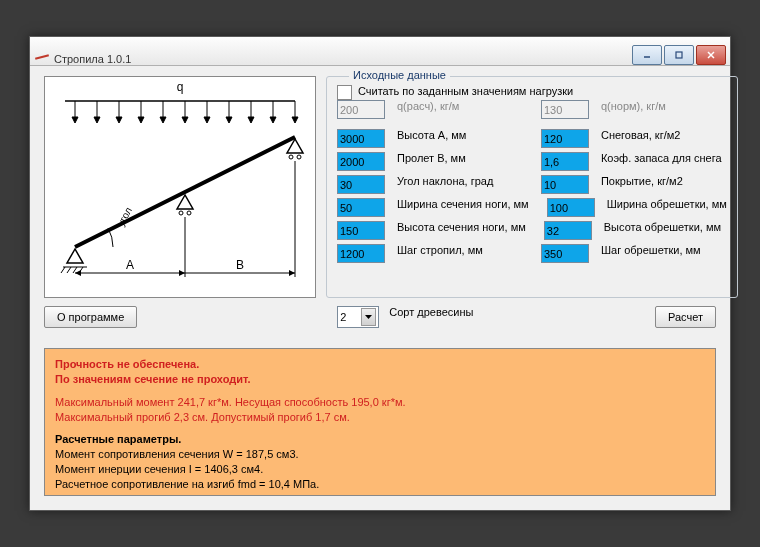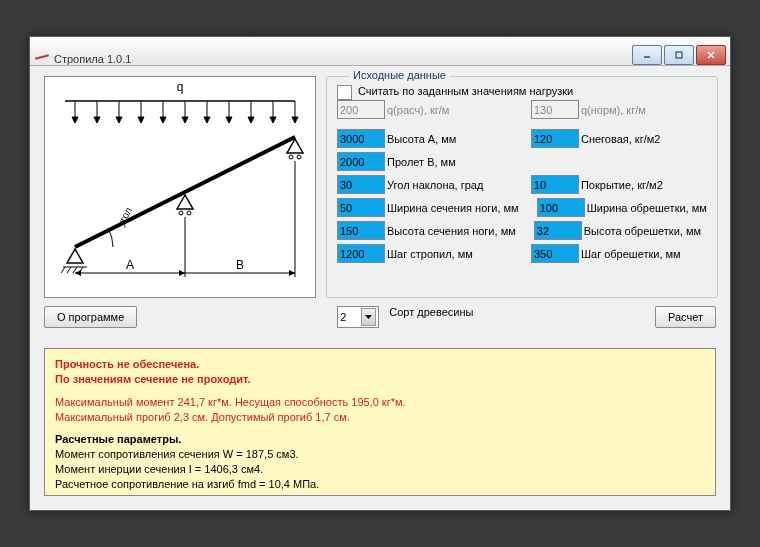--- a/index.html
+++ b/index.html
@@ -12,31 +12,31 @@
 .winbtn{width:28px;height:18px;border:1px solid #5a7a9a;border-radius:2px;display:flex;align-items:center;justify-content:center;background:linear-gradient(#eaf2fb,#c5d7ea)}
 .winbtn.close{background:linear-gradient(#e9a29a,#c94d3f);border-color:#a03020}
 .winbtn svg{width:10px;height:10px}
 .body{padding:10px 14px 14px}
 .top{display:flex;gap:10px}
 .diagram{width:270px;height:220px;background:#fff;border:1px solid #888;position:relative}
 .fieldset{flex:1;border:1px solid #c0c8d0;border-radius:3px;padding:8px 10px 10px;position:relative}
 .fieldset .legend{position:absolute;top:-8px;left:22px;background:#f0f0f0;padding:0 4px;color:#1a3a6a}
 .row{display:flex;align-items:flex-start;gap:6px;margin-bottom:0}
 .row2{display:flex;gap:18px;margin-bottom:4px}
-.col{display:flex;align-items:center;gap:2px;flex:1}
+.col{display:flex;align-items:flex-start;gap:12px;flex:1}
 .chk{width:13px;height:13px;border:1px solid #888;background:#fff}
 input.txt{width:42px;height:17px;border:1px solid #7a8a9a;background:#0ea5e9;font-size:11px;padding:0 2px;font-family:inherit}
 input.txt.dis{background:#f0f0f0;color:#888}
 .lbl{color:#000;white-space:nowrap;font-size:11px}
 .lbl.dis{color:#888}
 .actions{display:flex;align-items:flex-start;margin-top:8px;gap:10px}
 .btn{height:22px;padding:0 12px;border:1px solid #888;background:linear-gradient(#fdfdfd,#e0e0e0);border-radius:2px;font-size:11px;font-family:inherit;cursor:pointer}
 .sel{width:36px;height:20px;border:1px solid #7a8a9a;background:#fff;display:flex;align-items:center;justify-content:space-between;padding:0 2px}
 .sel .arr{width:13px;height:16px;background:linear-gradient(#f0f0f0,#d0d0d0);border:1px solid #999;display:flex;align-items:center;justify-content:center}
-.output{margin-top:20px;border:1px solid #888;background:#fef9c3;padding:8px 10px;height:130px;overflow:auto;line-height:1.35}
+.output{margin-top:20px;border:1px solid #888;background:#fdba74;padding:8px 10px;height:130px;overflow:auto;line-height:1.35}
 .output .red{color:#d02020}
 .output .bold{font-weight:bold}
 </style>
 </head>
 <body>
 
 <div class="window">
   <div class="titlebar">
     <div class="ico"></div>
     <div class="title">Стропила 1.0.1</div>
@@ -165,20 +165,24 @@
               <div class="col">
                 <input class="txt" value="120" style="">
                 <span class="lbl">Снеговая, кг/м2</span>
               </div>
             </div>
             <div class="row2">
               <div class="col">
                 <input class="txt" value="2000" style="">
                 <span class="lbl">Пролет В, мм</span>
               </div>
+              <div class="col">
+                <input class="txt" value="1,6" style="">
+                <span class="lbl">Коэф. запаса для снега</span>
+              </div>
             </div>
             <div class="row2">
               <div class="col">
                 <input class="txt" value="30" style="">
                 <span class="lbl">Угол наклона, град</span>
               </div>
               <div class="col">
                 <input class="txt" value="10" style="">
                 <span class="lbl">Покрытие, кг/м2</span>
               </div>

